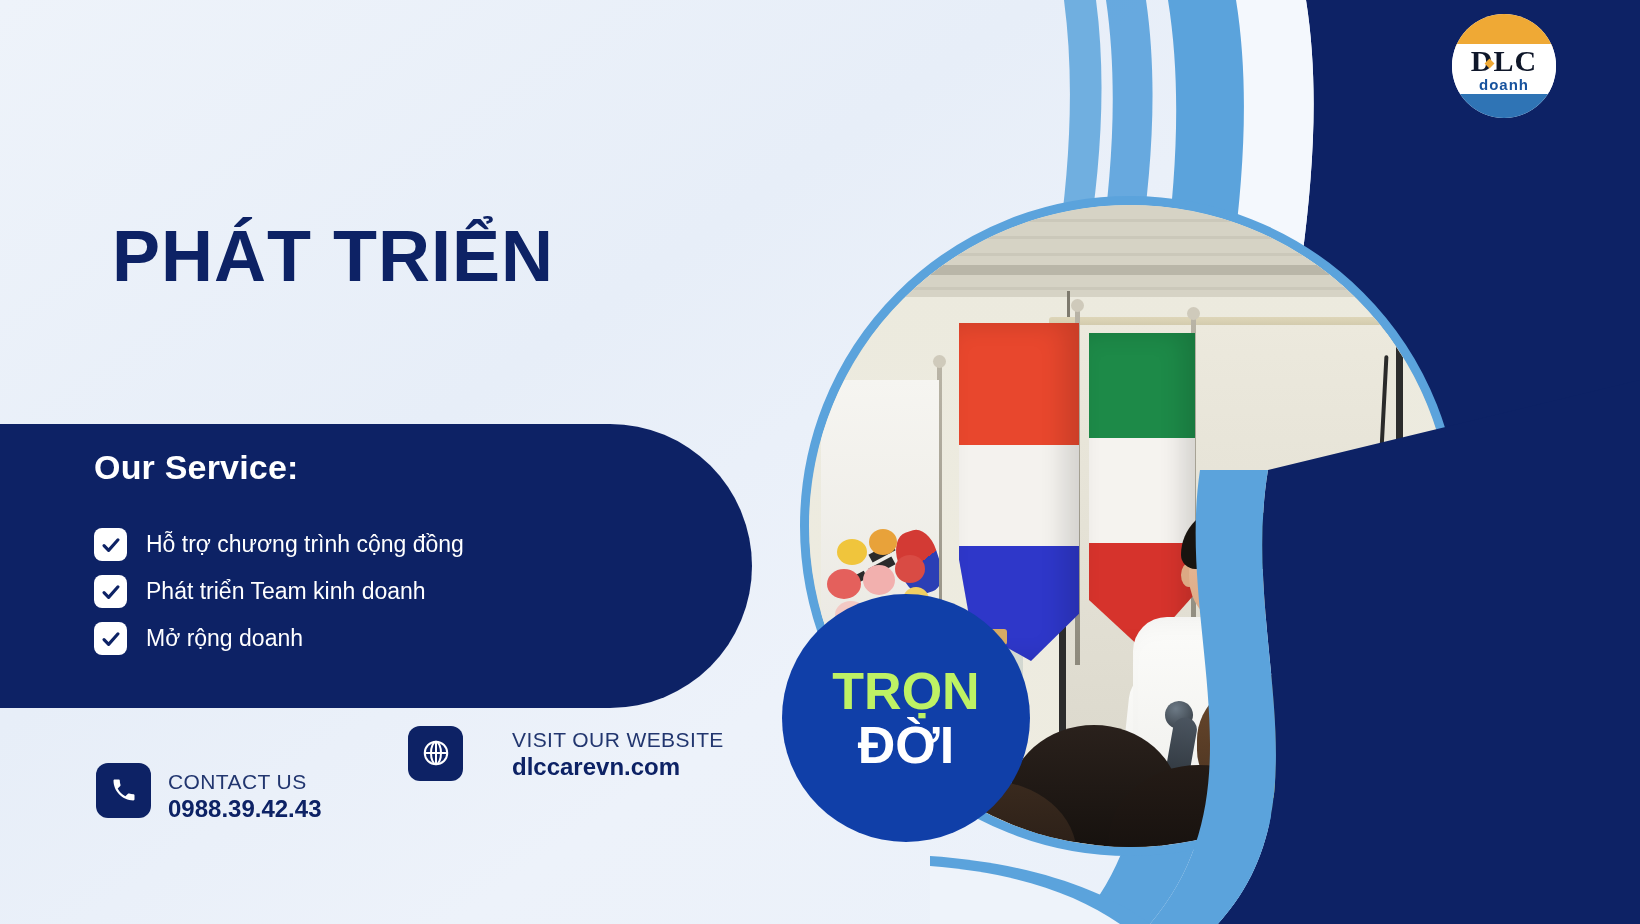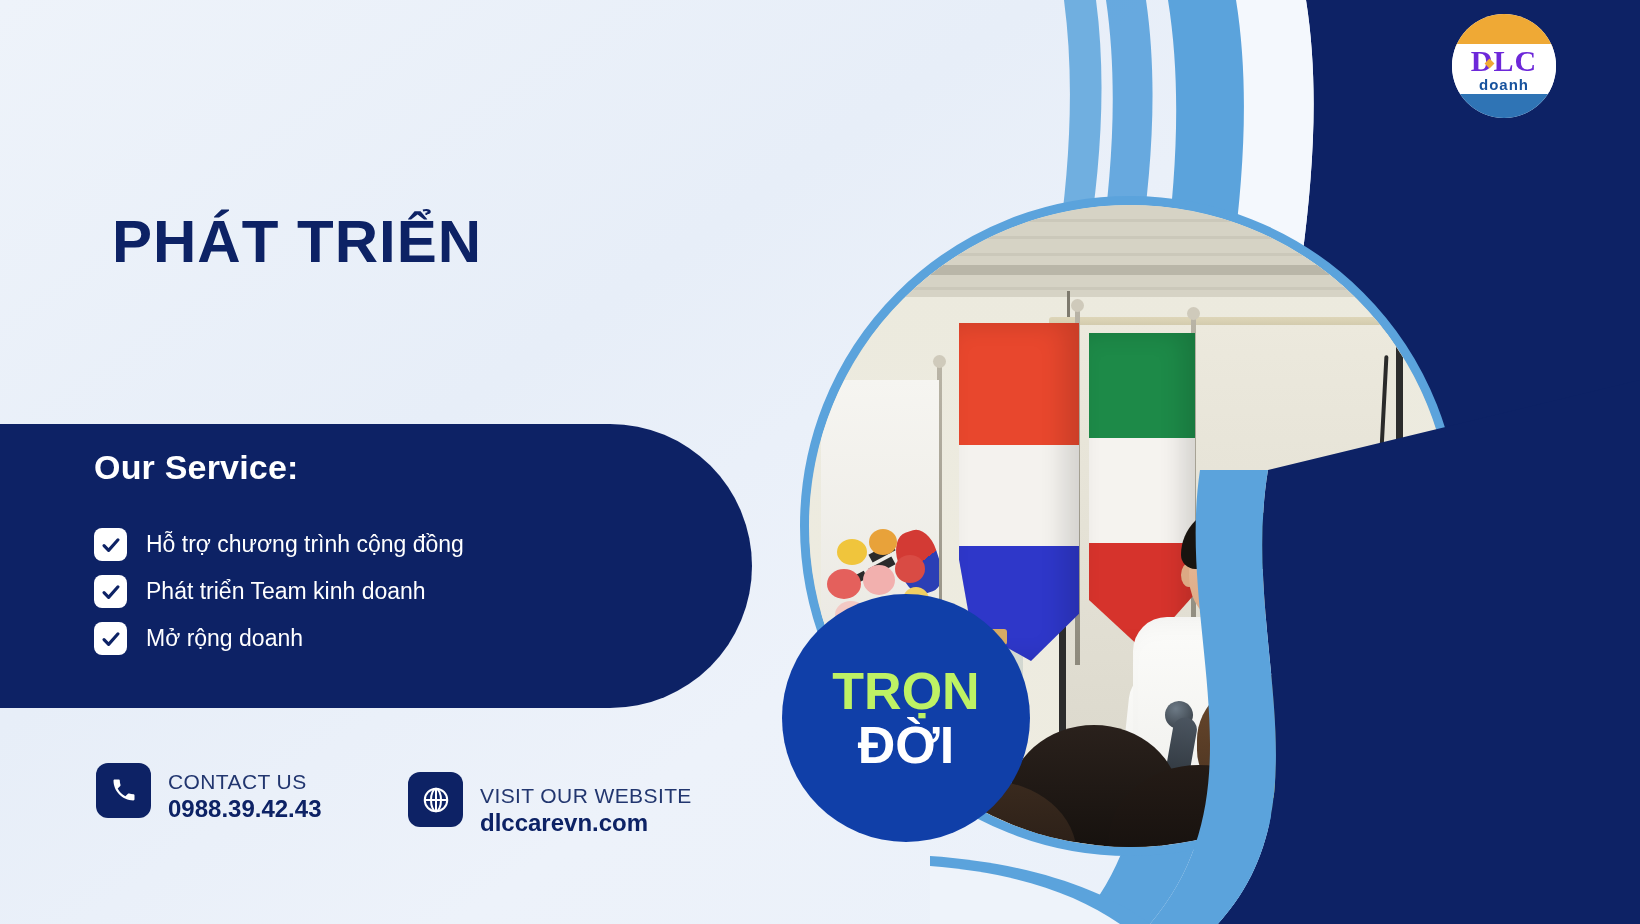--- a/index.html
+++ b/index.html
@@ -133,25 +133,25 @@
   }
   .cbox svg{display:block;}
   .svc-label{margin-left:19px;font-size:23px;color:#ffffff;}
 
   
   .h-line{
     position:absolute;color:#0d2265;font-weight:700;
     letter-spacing:1px;line-height:1;white-space:nowrap;
   }
   .h1{left:108px;top:86px;font-size:92px;}
-  .h2{left:112px;top:212px;font-size:60px;}
+  .h2{left:112px;top:220px;font-size:72px;}
 
   
   .contact{position:absolute;left:96px;top:758px;display:flex;align-items:center;}
-  .contact2{position:absolute;left:408px;top:772px;display:flex;align-items:flex-start;}
+  .contact2{position:absolute;left:408px;top:716px;display:flex;align-items:flex-end;gap:32px;}
   .ic-tile{
     width:55px;height:55px;border-radius:12px;background:#0d2265;
     display:flex;align-items:center;justify-content:center;flex:0 0 auto;
   }
   .ctext{margin-left:17px;}
   .ctop{font-size:21px;color:#22366f;letter-spacing:.4px;line-height:1.22;margin-top:11px;}
   .cbot{font-size:24px;color:#0d2265;font-weight:700;line-height:1.18;}
 
   
   .badge{
@@ -164,21 +164,21 @@
 
   
   .logo{
     position:absolute;left:1452px;top:14px;width:104px;height:104px;border-radius:50%;
     overflow:hidden;background:#fff;
   }
   .logo-top{position:absolute;left:0;top:0;width:100%;height:34px;background:#efa935;}
   .logo-bot{position:absolute;left:0;bottom:0;width:100%;height:26px;background:#2f74b5;}
   .logo-mid{position:absolute;left:0;top:30px;width:100%;height:50px;background:#fff;}
   .logo-dlc{position:absolute;left:0;top:30px;width:100%;text-align:center;
-    font-family:"Liberation Serif",serif;font-weight:700;font-size:30px;color:#6d28d9;letter-spacing:1px;}
+    font-family:"Liberation Serif",serif;font-weight:700;font-size:30px;color:#0f172a;letter-spacing:1px;}
   .logo-care{position:absolute;left:0;top:62px;width:100%;text-align:center;
     font-size:15px;font-weight:700;color:#17529d;letter-spacing:1px;}
   .logo-dot{position:absolute;left:34px;top:46px;width:7px;height:7px;background:#efa935;
     transform:rotate(45deg);}
 </style>
 </head>
 <body>
 
 <div id="banner">
 

